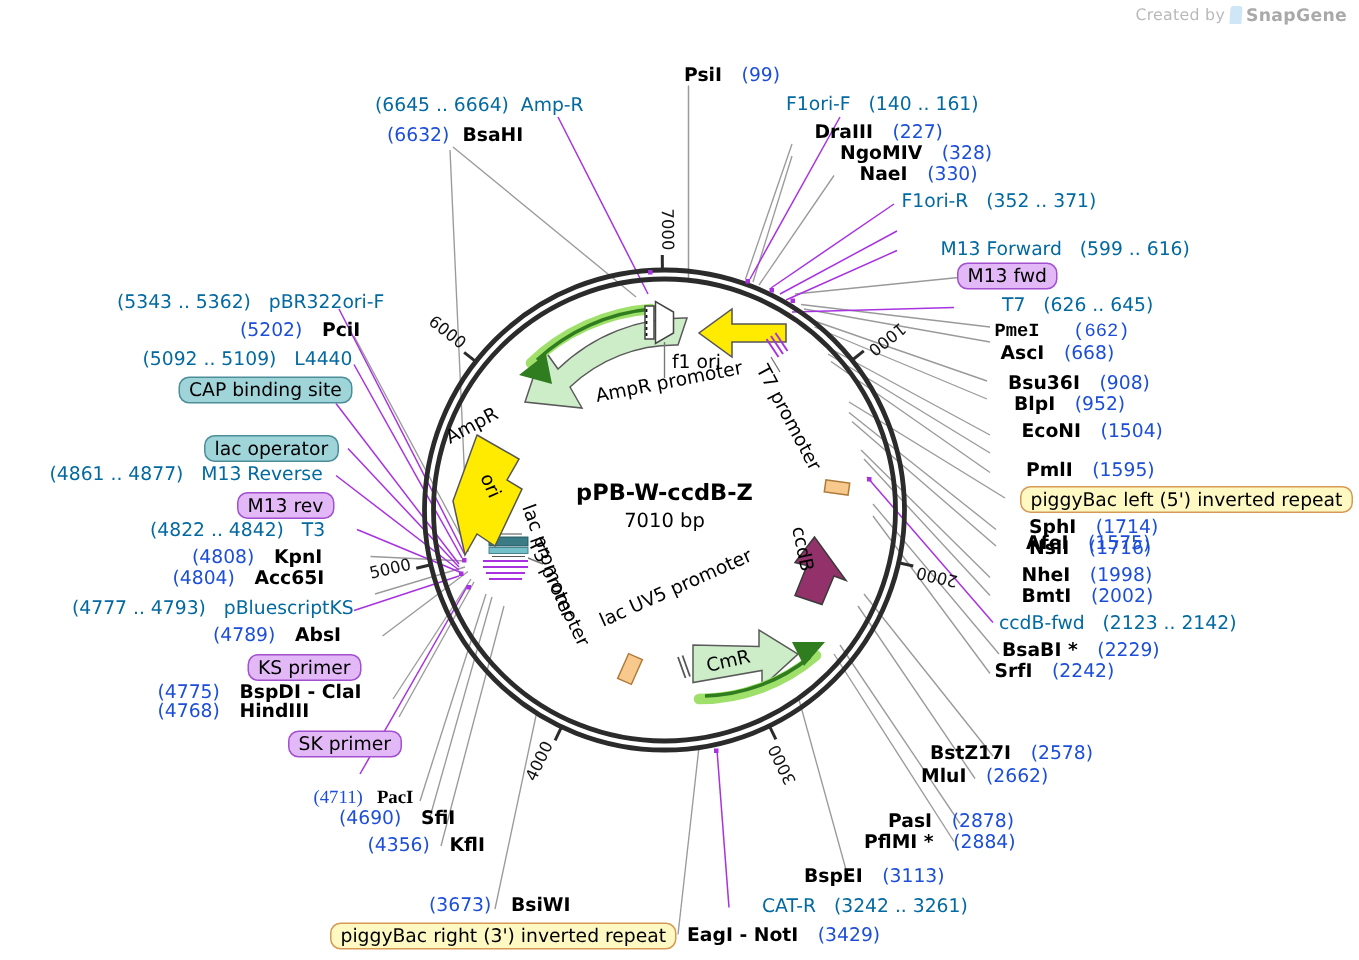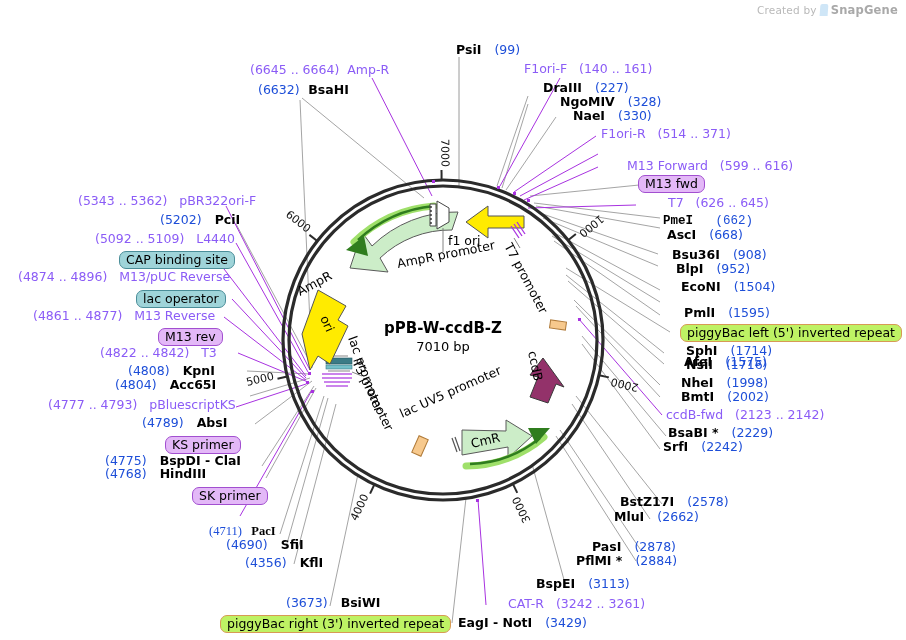--- a/index.html
+++ b/index.html
@@ -5,27 +5,27 @@
   html,body{margin:0;padding:0;background:#ffffff;}
   body{width:906px;height:640px;position:relative;overflow:hidden;
        font-family:"DejaVu Sans","Liberation Sans",sans-serif;
        -webkit-font-smoothing:antialiased;}
   #stage{position:absolute;inset:0;width:906px;height:640px;}
   svg#map{position:absolute;left:0;top:0;width:906px;height:640px;}
 
   .lbl{position:absolute;white-space:nowrap;font-size:12.5px;line-height:1;}
   .enz{color:#000;font-weight:bold;}
   .enz .pos{font-weight:normal;color:#1d4ed8;}
-  .feat{color:#8b5cf6;text-align:center;}
+  .feat{color:#0369a1;text-align:center;}
 
   .chip{display:inline-block;padding:1px 6px 2px 6px;border-radius:7px;
         font-size:12.5px;line-height:1.05;color:#000;}
   .chip.purple-chip{background:#e3b8f7;border:1px solid #a24fd0;}
   .chip.teal-chip{background:#9fd4d9;border:1px solid #4b8e99;}
-  .chip.orange-chip{background:#bef264;border:1px solid #d79a55;}
+  .chip.orange-chip{background:#fef9c3;border:1px solid #d79a55;}
 
   .credit{position:absolute;right:8px;top:3px;font-size:10.5px;color:#b9b9b9;
           letter-spacing:.2px;display:flex;align-items:center;gap:3px;}
   .sg-logo{display:inline-block;width:8px;height:12px;background:#cfe6f7;
            border-radius:2px 2px 0 0;transform:skewX(-4deg);}
   .sg-name{color:#a9a9a9;font-size:11.5px;font-weight:600;}
 </style>
 </head>
 <body>
 
@@ -276,21 +276,21 @@
   <div class="lbl enz" style="left:560px;top:96px;">
     <span>NgoMIV</span>
     &nbsp;&nbsp;<span class="pos">(328)</span>
   </div>
   <div class="lbl enz" style="left:573px;top:110px;text-align:center;">
     <span>NaeI</span>
     &nbsp;&nbsp;<span class="pos">(330)</span>
   </div>
   <div class="lbl feat" style="left:601px;top:128px;">
     <span>F1ori-R</span>
-    &nbsp;&nbsp;<span>(514 .. 371)</span>
+    &nbsp;&nbsp;<span>(352 .. 371)</span>
   </div>
   <div class="lbl feat" style="left:627px;top:160px;">
     <span>M13 Forward</span>
     &nbsp;&nbsp;<span>(599 .. 616)</span>
   </div>
 
   <div class="lbl" style="left:638px;top:175px;">
     <span class="chip purple-chip">M13 fwd</span>
   </div>
   <div class="lbl feat" style="left:668px;top:197px;">
@@ -442,24 +442,20 @@
   <div class="lbl" style="left:158px;top:328px;">
     <span class="chip purple-chip">M13 rev</span>
   </div>
   <div class="lbl feat" style="left:33px;top:310px;">
     <span>(4861 .. 4877)</span>
     &nbsp;&nbsp;<span>M13 Reverse</span>
   </div>
   <div class="lbl" style="left:136px;top:290px;">
     <span class="chip teal-chip">lac operator</span>
   </div>
-  <div class="lbl feat" style="left:18px;top:271px;">
-    <span>(4874 .. 4896)</span>
-    &nbsp;&nbsp;<span>M13/pUC Reverse</span>
-  </div>
   <div class="lbl" style="left:119px;top:251px;">
     <span class="chip teal-chip">CAP binding site</span>
   </div>
   <div class="lbl feat" style="left:95px;top:233px;">
     <span>(5092 .. 5109)</span>
     &nbsp;&nbsp;<span>L4440</span>
   </div>
   <div class="lbl enz" style="left:160px;top:214px;">
     <span class="pos">(5202)</span>
     &nbsp;&nbsp;<span>PciI</span>

